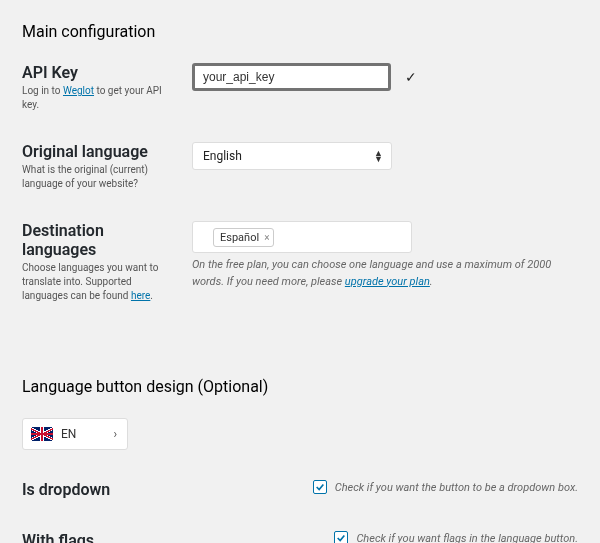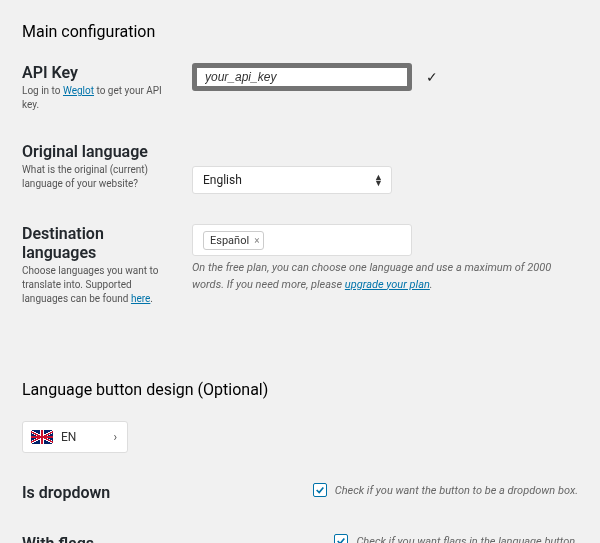--- a/index.html
+++ b/index.html
@@ -41,65 +41,63 @@
   }
   .desc {
     font-size: 10px;
     color: #555;
     line-height: 1.4;
   }
   a.link { color: #0073aa; text-decoration: underline; cursor: pointer; }
   a.link-plain { color: #0073aa; text-decoration: underline; cursor: pointer; font-style: italic; }
   .input-line { display: flex; align-items: center; }
   input.text {
-    width: 220px;
+    width: 199px;
     height: 28px;
     padding: 4px 8px;
     font-size: 12px;
-    border: 5px solid #737373;
-    border-radius: 3px;
-    background: #fff;
-    color: #333;
-    font-style: italic;
+    border: 3px solid #737373;
+    border-radius: 3px;
+    background: #fff;
+    color: #333;
   }
   .check-icon {
     margin-left: 14px;
     font-size: 14px;
     color: #222;
   }
   .select-wrap {
     position: relative;
     width: 200px;
     height: 28px;
     background: #fff;
     border: 1px solid #ddd;
     border-radius: 3px;
     display: flex;
     align-items: center;
     padding: 0 24px 0 10px;
     font-size: 12px;
-    margin-top: 24px;
   }
   .select-arrows {
     position: absolute;
     right: 8px;
     top: 50%;
     transform: translateY(-50%);
     font-size: 9px;
     line-height: 6px;
     color: #333;
     user-select: none;
   }
   .tags-box {
     width: 220px;
     min-height: 32px;
     background: #fff;
     border: 1px solid #ddd;
     border-radius: 3px;
-    padding: 4px 10px;
+    padding: 4px 20px;
     display: flex;
     align-items: center;
   }
   .tag {
     display: inline-flex;
     align-items: center;
     background: #fff;
     border: 1px solid #ccc;
     border-radius: 3px;
     padding: 2px 4px 2px 6px;

